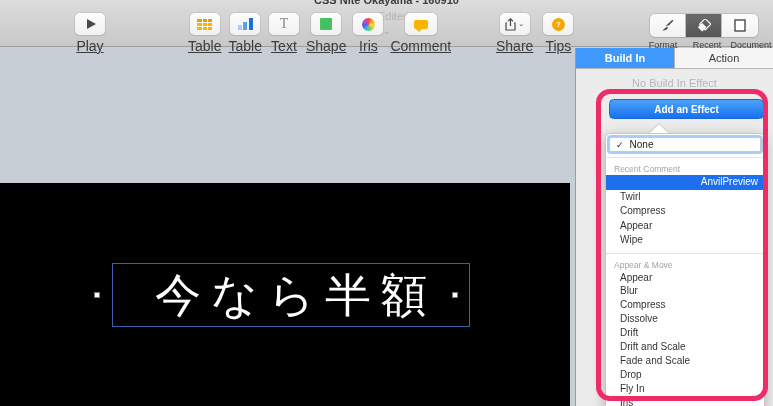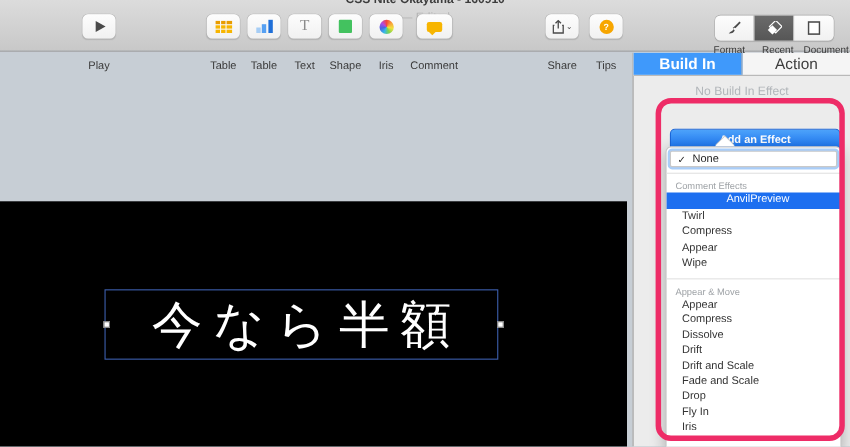--- a/index.html
+++ b/index.html
@@ -17,21 +17,21 @@
   .title-main { font-weight:bold; }
   .title-edited { color:#b5b5b5; }
   .title-chev { color:#a9a9a9; font-size:9px; }
 
   .tb-group { position:absolute; top:13px; display:flex; }
   .tb-item { display:flex; flex-direction:column; align-items:center; }
   .tb-btn { width:30px; height:22px; background:linear-gradient(#fdfdfd,#f1f1f1);
     border-radius:5px; box-shadow:0 0 0 0.5px #b4b4b4, 0 1px 1px rgba(0,0,0,.12);
     display:flex; align-items:center; justify-content:center; cursor:pointer; }
   .tb-btn.wide { width:32px; }
-  .tb-label { font-size:10px; color:#3a3a3a; margin-top:20px; white-space:nowrap; }
+  .tb-label { font-size:14px; color:#3a3a3a; margin-top:3px; white-space:nowrap;text-decoration:underline; }
 
   .play-tri { width:0; height:0; border-left:9px solid #4a4a4a; border-top:5.5px solid transparent; border-bottom:5.5px solid transparent; margin-left:2px; }
 
   .icon-table { width:15px; height:11px; display:grid; grid-template-columns:1fr 1fr 1fr; grid-template-rows:1fr 1fr 1fr; gap:1px; }
   .icon-table span { background:#f7b500; }
   .icon-table span.hd { background:#e89c00; }
   .icon-chart { width:15px; height:12px; display:flex; align-items:flex-end; gap:1.5px; }
   .icon-chart i { width:4px; display:block; }
   .icon-chart i:nth-child(1){ height:5px; background:#a6cdf5; }
   .icon-chart i:nth-child(2){ height:8px; background:#56a0f2; }
@@ -50,57 +50,57 @@
   .seg { width:36px; height:23px; background:linear-gradient(#fdfdfd,#f1f1f1);
     display:flex; align-items:center; justify-content:center; border-right:1px solid #bdbdbd; cursor:pointer; }
   .seg:last-child { border-right:none; }
   .seg.active { background:linear-gradient(#6b6b6b,#565656); }
   .seg-labels { position:absolute; top:40px; left:641px; width:132px; display:flex; }
   .seg-labels span { width:44px; text-align:center; font-size:9px; color:#3a3a3a; }
 
   
   .canvas { position:absolute; left:0; top:48px; width:575px; height:358px; background:#c7ced5; }
   .slide { position:absolute; left:0; top:135px; width:570px; height:271px; background:#000; }
-  .textbox { position:absolute; left:95px; top:263px; width:358px; height:64px;
+  .textbox { position:absolute; left:112px; top:263px; width:358px; height:64px;
     border:1px solid #3d5fae; display:flex; align-items:center; justify-content:center; z-index:2; }
   .textbox-text { color:#fff; font-size:46px; letter-spacing:10px; white-space:nowrap; line-height:1; padding-left:10px; }
   .handle { position:absolute; width:6px; height:6px; background:#fff; border:1px solid #777; z-index:3; }
   .handle.left { left:94px; top:292px; }
   .handle.right { left:452px; top:292px; }
 
   
   .sidebar { position:absolute; left:575px; top:48px; width:198px; height:358px;
     background:#ececec; border-left:1px solid #9b9b9b; z-index:4; }
   .tabbar { display:flex; height:21px; border-bottom:1px solid #b3b3b3; background:#f5f5f5; }
   .tab { flex:1; display:flex; align-items:center; justify-content:center;
-    font-size:14px; color:#3c3c3c; border-right:1px solid #b3b3b3; cursor:pointer; }
+    font-size:11px; color:#3c3c3c; border-right:1px solid #b3b3b3; cursor:pointer; }
   .tab:last-child { border-right:none; }
   .tab.active { background:#3f99fb; color:#fff; font-weight:bold; }
   .empty-state { position:absolute; left:0; top:29px; width:100%; text-align:center;
     font-size:11px; color:#b2b6ba; }
-  .add-effect { position:absolute; left:33px; top:69px; width:155px; height:20px;
+  .add-effect { position:absolute; left:33px; top:51px; width:155px; height:20px;
     background:linear-gradient(#4da2fa,#1771f1); border:0.5px solid #1a66d8; border-radius:4.5px;
     color:#fff; font-size:10px; font-weight:bold; display:flex; align-items:center; justify-content:center; cursor:pointer; }
 
   
   .popover { position:absolute; left:29px; top:85px; width:160px; height:275px;
     background:#fff; border:1px solid #c6c6c6; border-radius:5px 5px 0 0;
     box-shadow:0 4px 14px rgba(0,0,0,.28); z-index:5; }
   .pop-arrow { position:absolute; left:74px; top:76px; width:0; height:0; z-index:6;
     border-left:9px solid transparent; border-right:9px solid transparent; border-bottom:9px solid #fff;
     filter:drop-shadow(0 -1px 0 #c6c6c6); }
   .none-row { margin:3px; height:15px; background:#fff; border:1px solid #c9c9c9; border-radius:2px;
     box-shadow:0 0 0 2px #a9cdf8; display:flex; align-items:center; gap:6px;
     padding-left:6px; font-size:10px; color:#222; cursor:pointer; }
   .none-check { font-size:9px; color:#222; }
   .pop-sep { height:1px; background:#e2e2e2; margin-top:5px; }
   .pop-header { font-size:8.5px; color:#9fa3a7; padding-left:8px; margin-top:6px; height:11px; line-height:11px; }
   .pop-item { height:14.5px; line-height:14.5px; font-size:10px; color:#333;
     padding-left:14px; cursor:pointer; white-space:nowrap; }
-  .pop-item.sel { background:#1d6ff0; color:#fff; display:flex; justify-content:center; padding-right:6px; }
+  .pop-item.sel { background:#1d6ff0; color:#fff; display:flex; justify-content:flex-end; padding-right:6px; }
   .pop-item.sel .preview { font-weight:normal; }
   .sec2 .pop-item { height:13.9px; line-height:13.9px; }
 
   
   .annotation { position:absolute; left:596px; top:89px; width:172px; height:312px;
     border:5px solid #ee2c67; border-radius:14px; z-index:10; pointer-events:none; }
 </style>
 </head>
 <body>
 
@@ -240,34 +240,35 @@
   <div class="add-effect">Add an Effect</div>
 
   <div class="pop-arrow"></div>
   <div class="popover">
     <div class="none-row">
       <span class="none-check">✓</span>
       <span>None</span>
     </div>
     <div class="pop-sep"></div>
 
-    <div class="pop-header">Comment Effects</div>
+    <div class="pop-header">Recent Comment</div>
     <div class="pop-item sel">
       <span>Anvil</span>
       <span class="preview">Preview</span>
     </div>
     <div class="pop-item">Twirl</div>
     <div class="pop-item">Compress</div>
     <div class="pop-item">Appear</div>
     <div class="pop-item">Wipe</div>
 
     <div class="pop-sep"></div>
     <div class="sec2">
       <div class="pop-header">Appear &amp; Move</div>
       <div class="pop-item">Appear</div>
+      <div class="pop-item">Blur</div>
       <div class="pop-item">Compress</div>
       <div class="pop-item">Dissolve</div>
       <div class="pop-item">Drift</div>
       <div class="pop-item">Drift and Scale</div>
       <div class="pop-item">Fade and Scale</div>
       <div class="pop-item">Drop</div>
       <div class="pop-item">Fly In</div>
       <div class="pop-item">Iris</div>
     </div>
   </div>

